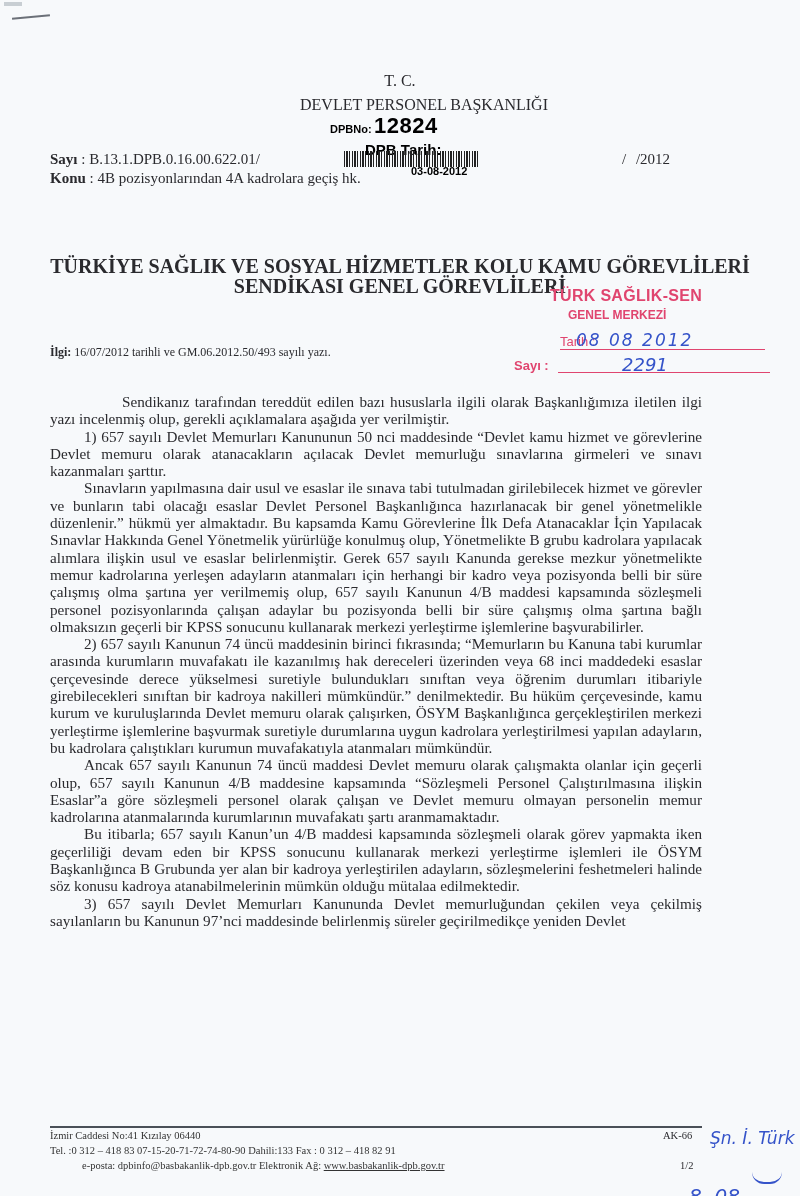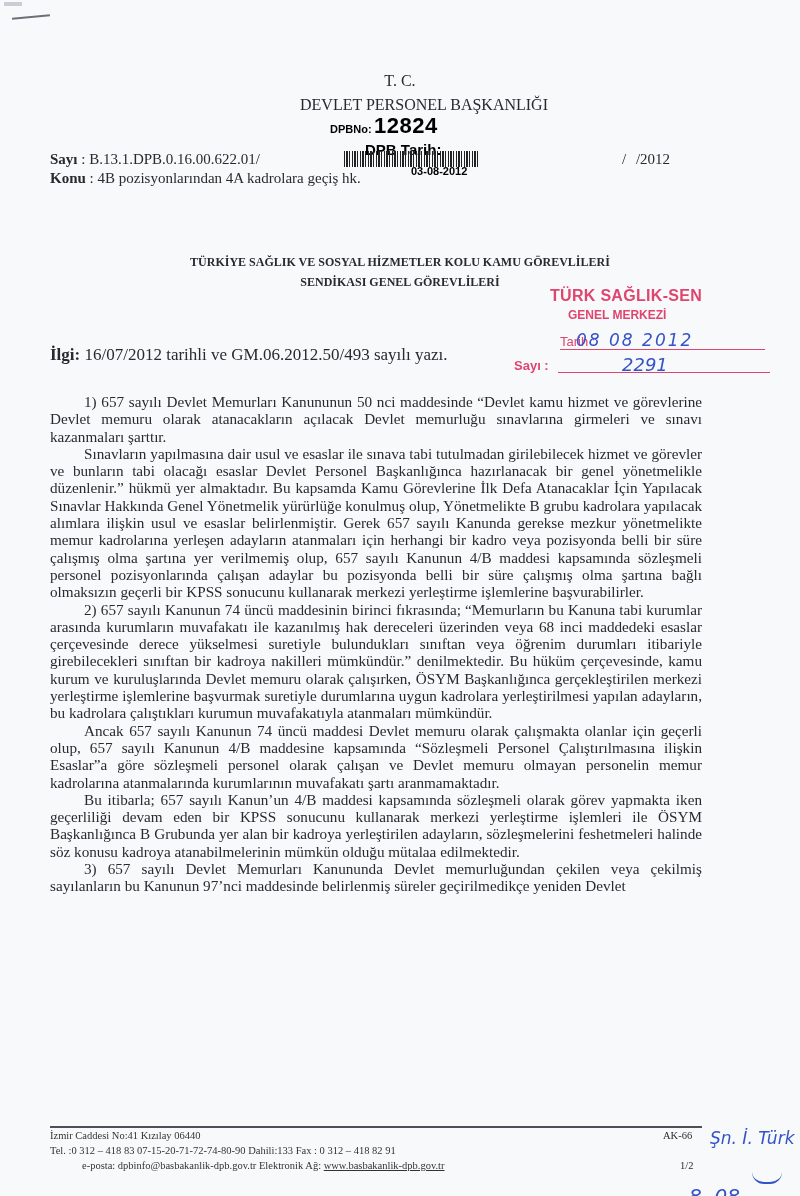--- a/index.html
+++ b/index.html
@@ -21,34 +21,34 @@
     .dpb .num { position: absolute; left: 48px; top: 0px; font-size: 22px; font-weight: bold; letter-spacing: .5px; }
     .dpb .tlbl { position: absolute; left: 4px; top: 28px; font-size: 15px; font-weight: bold; margin-left: 35px; }
     .dpb .tval { position: absolute; left: 85px; top: 24px; font-size: 11px; font-weight: bold; margin-top: 28px; }
     .barcode { position: absolute; left: 18px; top: 38px; width: 136px; height: 16px;
       background: repeating-linear-gradient(90deg, #222 0 1px, transparent 1px 2px, #222 2px 4px, transparent 4px 5px, #222 5px 6px, transparent 6px 8px); }
     .meta { position: absolute; left: 50px; font-size: 15px; }
     .sayi { top: 151px; }
     .konu { top: 170px; }
     .meta b { font-weight: bold; }
     .date { position: absolute; left: 622px; top: 151px; font-size: 15px; word-spacing: 6px; }
-    .addr { position: absolute; left: 0; width: 800px; text-align: center; font-size: 12px; font-weight: bold; }
+    .addr { position: absolute; left: 0; width: 800px; text-align: center; font-size: 20px; font-weight: bold; }
     .addr1 { top: 255px; }
     .addr2 { top: 275px; }
     .stamp { position: absolute; left: 500px; top: 286px; width: 275px; height: 95px; color: #e0456f; font-family: "Liberation Sans", sans-serif; }
     .stamp .s1 { position: absolute; left: 50px; top: 1px; font-size: 16px; font-weight: bold; letter-spacing: .3px; }
     .stamp .s2 { position: absolute; left: 68px; top: 22px; font-size: 12px; font-weight: bold; }
     .stamp .tl { position: absolute; left: 14px; top: 48px; font-size: 13px; font-weight: normal; margin-left: 46px; }
     .stamp .sl { position: absolute; left: 14px; top: 72px; font-size: 13px; font-weight: bold; }
     .stamp .line1 { position: absolute; left: 60px; top: 63px; width: 205px; height: 1px; background: #e0456f; }
     .stamp .line2 { position: absolute; left: 58px; top: 86px; width: 212px; height: 1px; background: #e0456f; }
     .hand { font-family: "DejaVu Sans", sans-serif; color: #3553c9; font-style: italic; }
     .stamp .hv1 { position: absolute; left: 76px; top: 44px; font-size: 17px; letter-spacing: 2px; }
     .stamp .hv2 { position: absolute; left: 122px; top: 68px; font-size: 18px; }
-    .ilgi { position: absolute; left: 50px; top: 345px; font-size: 17px; }
+    .ilgi { position: absolute; left: 50px; top: 345px; font-size: 12px; }
     .body { position: absolute; left: 50px; top: 393px; width: 652px; font-size: 15.2px; line-height: 17.3px; text-align: justify; }
     .body p { margin: 0; text-indent: 34px; }
     .body p.first { text-indent: 72px; }
     .rule { position: absolute; left: 50px; top: 1126px; width: 652px; height: 2px; background: #4a5058; }
     .foot { position: absolute; font-size: 10.5px; color: #333; }
     .f1 { left: 50px; top: 1130px; }
     .f2 { left: 50px; top: 1145px; }
     .f3 { left: 50px; top: 1160px; margin-left: 32px; }
     .f3 a, .f3 .url { text-decoration: underline; color: #333; }
     .ak { position: absolute; left: 663px; top: 1130px; font-size: 10.5px; }
@@ -97,20 +97,21 @@
     <span class="sl">Sayı :</span>
     <span class="hand hv2">2291</span>
     <div class="line2"></div>
   </div>
 
   <div class="ilgi">
     <b>İlgi:</b><span> 16/07/2012 tarihli ve GM.06.2012.50/493 sayılı yazı.</span>
   </div>
 
   <div class="body">
+    <p class="first">Sendikanız tarafından tereddüt edilen bazı hususlarla ilgili olarak Başkanlığımıza iletilen ilgi yazı incelenmiş olup, gerekli açıklamalara aşağıda yer verilmiştir.</p>
     <p>1) 657 sayılı Devlet Memurları Kanununun 50 nci maddesinde “Devlet kamu hizmet ve görevlerine Devlet memuru olarak atanacakların açılacak Devlet memurluğu sınavlarına girmeleri ve sınavı kazanmaları şarttır.</p>
     <p>Sınavların yapılmasına dair usul ve esaslar ile sınava tabi tutulmadan girilebilecek hizmet ve görevler ve bunların tabi olacağı esaslar Devlet Personel Başkanlığınca hazırlanacak bir genel yönetmelikle düzenlenir.” hükmü yer almaktadır. Bu kapsamda Kamu Görevlerine İlk Defa Atanacaklar İçin Yapılacak Sınavlar Hakkında Genel Yönetmelik yürürlüğe konulmuş olup, Yönetmelikte B grubu kadrolara yapılacak alımlara ilişkin usul ve esaslar belirlenmiştir. Gerek 657 sayılı Kanunda gerekse mezkur yönetmelikte memur kadrolarına yerleşen adayların atanmaları için herhangi bir kadro veya pozisyonda belli bir süre çalışmış olma şartına yer verilmemiş olup, 657 sayılı Kanunun 4/B maddesi kapsamında sözleşmeli personel pozisyonlarında çalışan adaylar bu pozisyonda belli bir süre çalışmış olma şartına bağlı olmaksızın geçerli bir KPSS sonucunu kullanarak merkezi yerleştirme işlemlerine başvurabilirler.</p>
     <p>2) 657 sayılı Kanunun 74 üncü maddesinin birinci fıkrasında; “Memurların bu Kanuna tabi kurumlar arasında kurumların muvafakatı ile kazanılmış hak dereceleri üzerinden veya 68 inci maddedeki esaslar çerçevesinde derece yükselmesi suretiyle bulundukları sınıftan veya öğrenim durumları itibariyle girebilecekleri sınıftan bir kadroya nakilleri mümkündür.” denilmektedir. Bu hüküm çerçevesinde, kamu kurum ve kuruluşlarında Devlet memuru olarak çalışırken, ÖSYM Başkanlığınca gerçekleştirilen merkezi yerleştirme işlemlerine başvurmak suretiyle durumlarına uygun kadrolara yerleştirilmesi yapılan adayların, bu kadrolara çalıştıkları kurumun muvafakatıyla atanmaları mümkündür.</p>
     <p>Ancak 657 sayılı Kanunun 74 üncü maddesi Devlet memuru olarak çalışmakta olanlar için geçerli olup, 657 sayılı Kanunun 4/B maddesine kapsamında “Sözleşmeli Personel Çalıştırılmasına ilişkin Esaslar”a göre sözleşmeli personel olarak çalışan ve Devlet memuru olmayan personelin memur kadrolarına atanmalarında kurumlarının muvafakatı şartı aranmamaktadır.</p>
     <p>Bu itibarla; 657 sayılı Kanun’un 4/B maddesi kapsamında sözleşmeli olarak görev yapmakta iken geçerliliği devam eden bir KPSS sonucunu kullanarak merkezi yerleştirme işlemleri ile ÖSYM Başkanlığınca B Grubunda yer alan bir kadroya yerleştirilen adayların, sözleşmelerini feshetmeleri halinde söz konusu kadroya atanabilmelerinin mümkün olduğu mütalaa edilmektedir.</p>
     <p>3) 657 sayılı Devlet Memurları Kanununda Devlet memurluğundan çekilen veya çekilmiş sayılanların bu Kanunun 97’nci maddesinde belirlenmiş süreler geçirilmedikçe yeniden Devlet</p>
   </div>
 
   <div class="rule"></div>
   <div class="foot f1">İzmir Caddesi No:41 Kızılay 06440</div>

